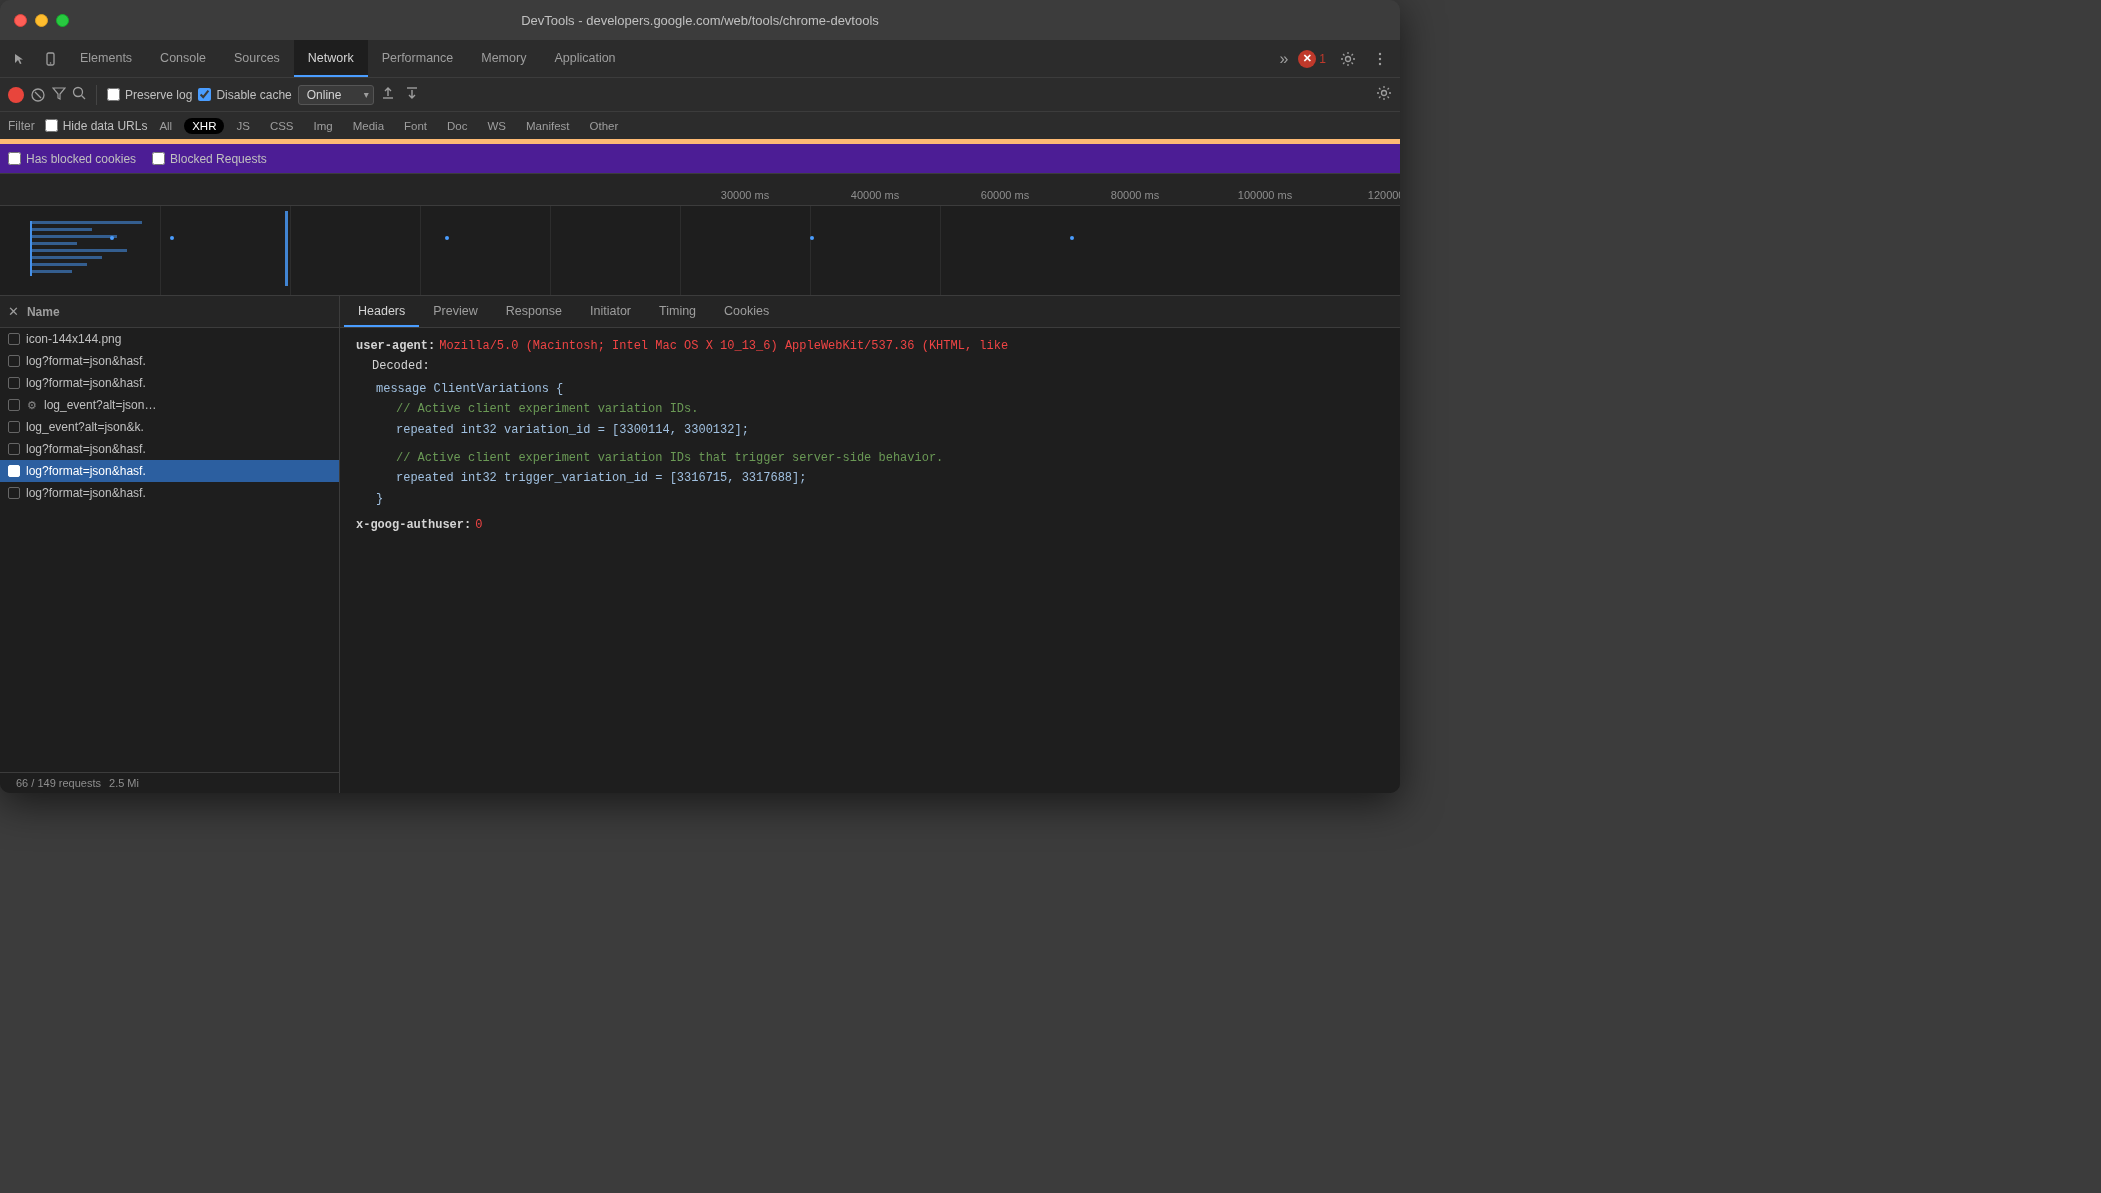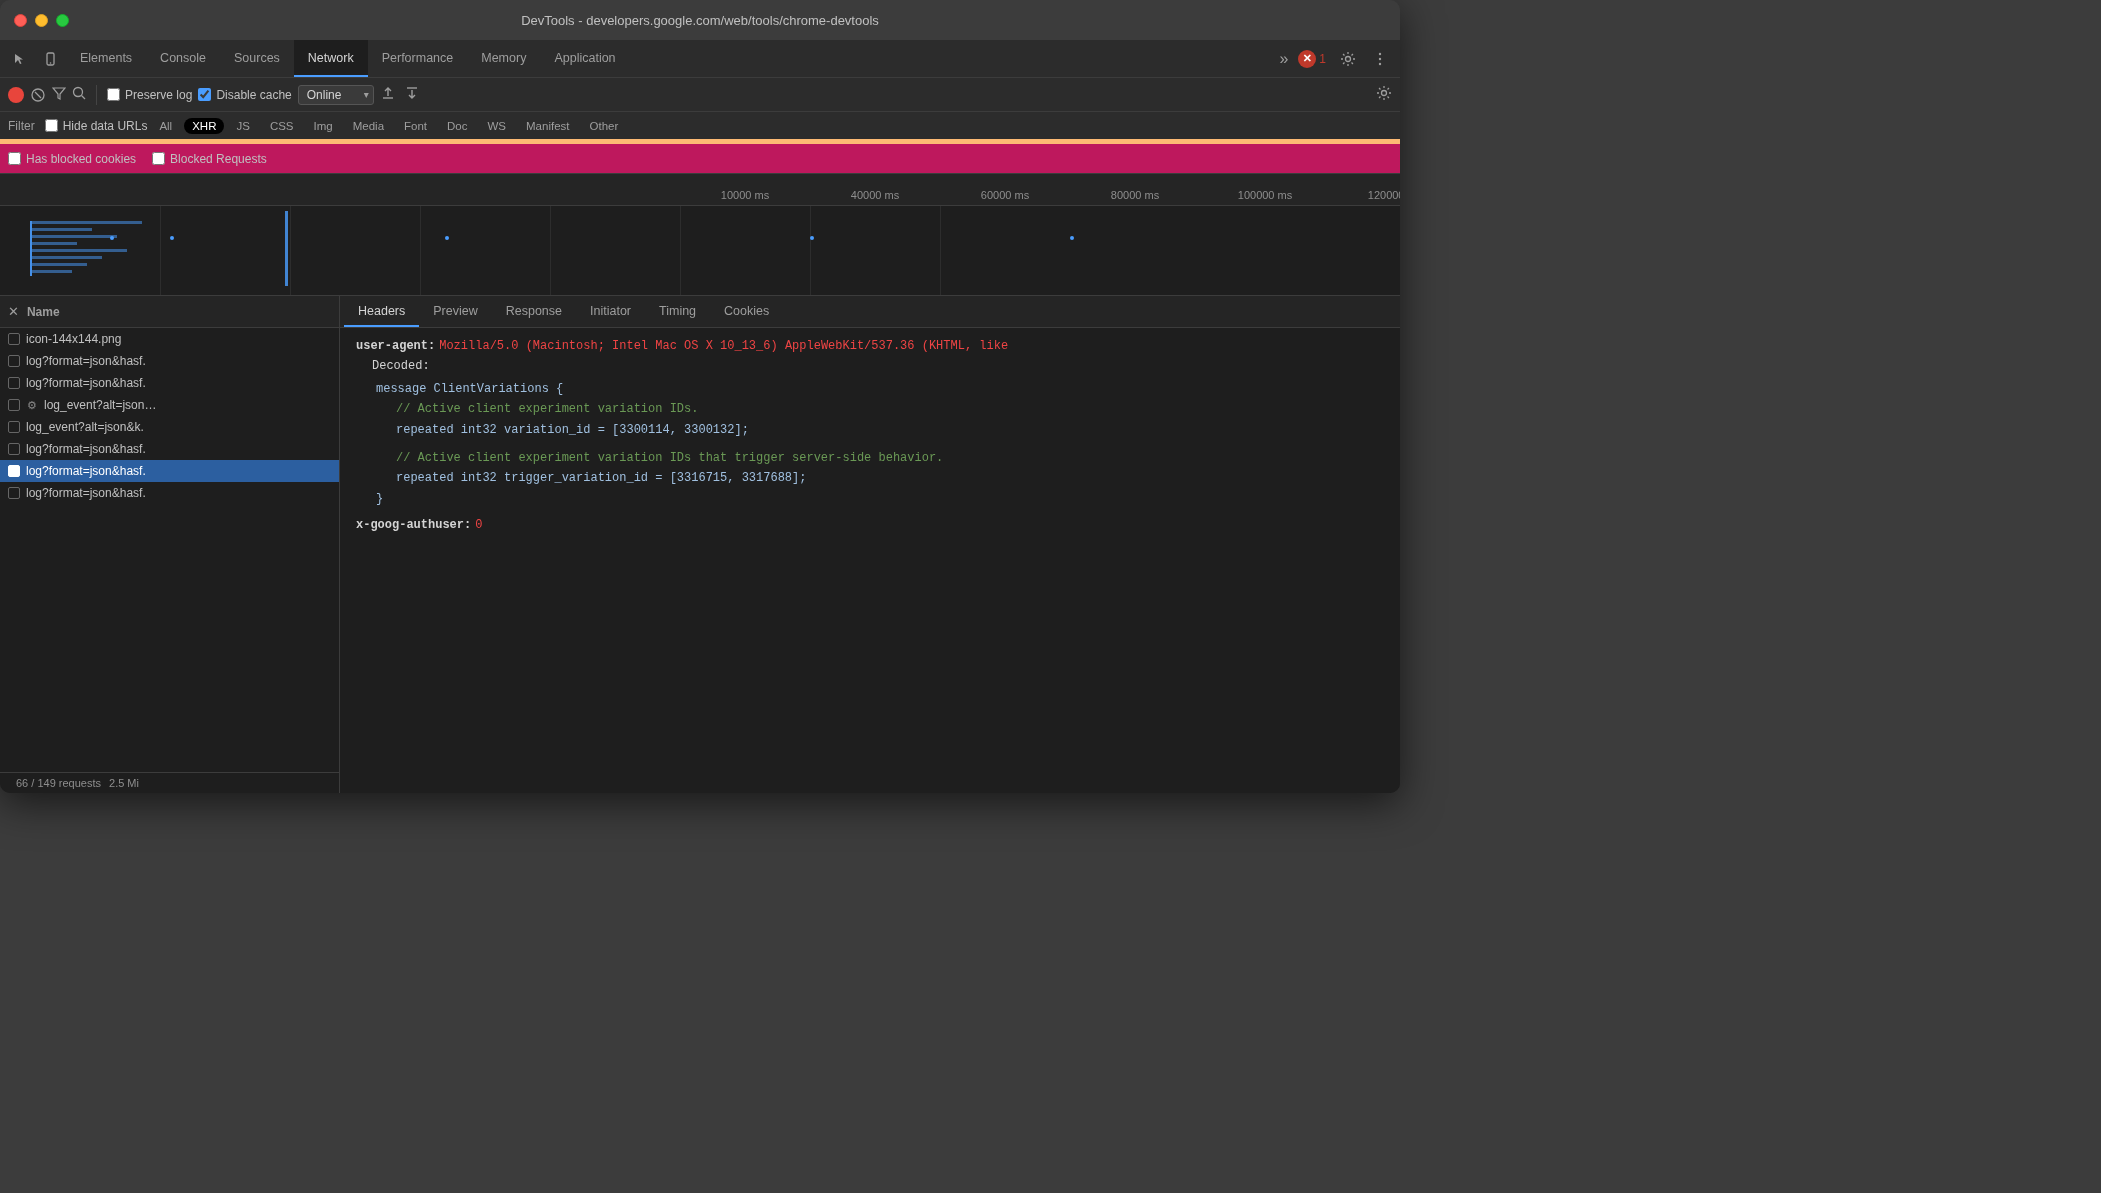--- a/index.html
+++ b/index.html
@@ -251,21 +251,21 @@
       outline: none;
     }
     .filter-type-btn.xhr-active {
       background: #000000;
       color: #fff;
       border-radius: 10px;
     }
 
     
     .blocked-bar {
-      background: #be185d;
+      background: #4c1d95;
       border-bottom: 1px solid #3c3c3c;
       display: flex;
       align-items: center;
       height: 30px;
       padding: 0 8px;
       gap: 16px;
     }
 
     
     .timeline-header {
@@ -649,21 +649,21 @@
     </label>
     <label class="checkbox-label">
       <input type="checkbox" style="">
       <span>Blocked Requests</span>
     </label>
   </div>
 
   <div class="timeline-header">
     <div style="width:340px;min-width:340px;"></div>
     <div class="timeline-labels">
-      <span class="timeline-label">10000 ms</span>
+      <span class="timeline-label">30000 ms</span>
       <span class="timeline-label">40000 ms</span>
       <span class="timeline-label">60000 ms</span>
       <span class="timeline-label">80000 ms</span>
       <span class="timeline-label">100000 ms</span>
       <span class="timeline-label">120000 ms</span>
 
     </div>
   </div>
 
   <div class="timeline-waterfall">

